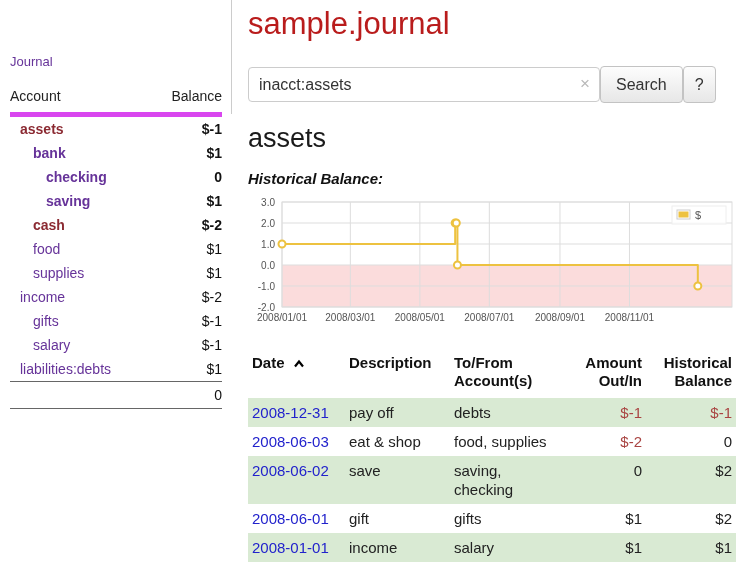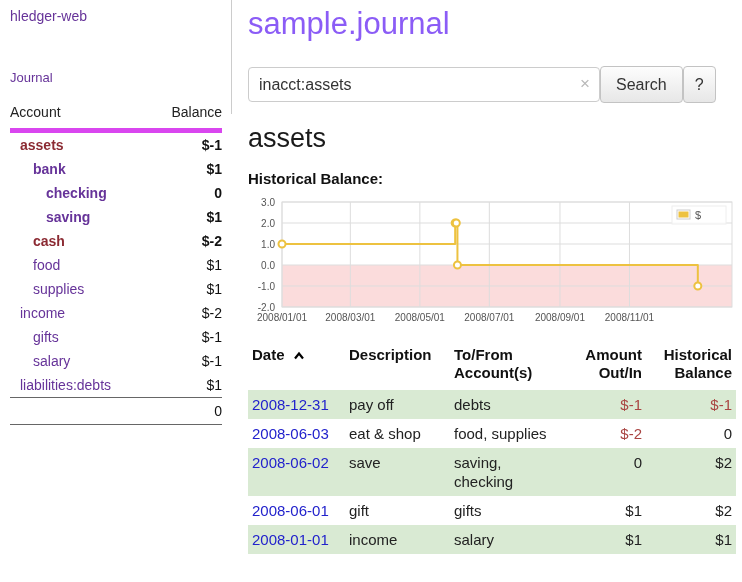--- a/index.html
+++ b/index.html
@@ -23,53 +23,52 @@
   .accounts td{padding:3px 0;line-height:18px;}
   .accounts td.bal{text-align:right;color:#111;}
   .acct{color:var(--purple);cursor:pointer;}
   .hl{font-weight:bold;}
   .neg{color:var(--neg);}
   .neg-strong{color:var(--neg-strong);}
   .accounts tr.total td{border-top:1px solid #666;border-bottom:1px solid #666;padding:4px 0;}
 
   
   .main{flex:1;padding:6px 7px 0 16px;}
-  h1.page-title{margin:0 0 24px;font-size:31px;font-weight:400;color:#8b5cf6;}
+  h1.page-title{margin:0 0 24px;font-size:31px;font-weight:400;color:#b91c1c;}
   .searchbar{display:flex;align-items:center;margin-bottom:20px;}
   .search-wrap{position:relative;width:352px;}
   .search-input{width:100%;height:35px;border:1px solid #ccc;border-radius:4px;padding:6px 30px 6px 10px;
     font-size:16px;color:#333;font-family:inherit;outline:none;}
   .clear-icon{position:absolute;right:10px;top:7px;font-size:17px;color:#b9b9b9;cursor:pointer;line-height:20px;}
   .btn{height:37px;padding:0 15px;font-size:16px;font-family:inherit;color:#333;
     background:linear-gradient(#fdfdfd,#e7e7e7);border:1px solid #c3c3c3;border-radius:4px;cursor:pointer;}
   .btn-help{padding:0 11px;}
   h2.acct-heading{margin:0 0 16px;font-size:27px;font-weight:400;color:#1a1a1a;}
-  .chart-title{font-weight:bold;font-size:15px;margin-bottom:7px;color:#111;}
+  .chart-title{font-weight:bold;font-size:15px;margin-bottom:7px;color:#111;font-style:italic;}
   #chart svg{display:block;}
 
   
-  table.register{border-collapse:collapse;font-size:15px;margin-top:12px;width:488px;table-layout:fixed;}
+  table.register{border-collapse:collapse;font-size:15px;margin-top:20px;width:488px;table-layout:fixed;}
   .register col.c-date{width:97px;} .register col.c-desc{width:105px;}
   .register col.c-acct{width:116px;} .register col.c-amt{width:80px;} .register col.c-bal{width:90px;}
   .register th{font-weight:bold;text-align:left;vertical-align:top;padding:2px 4px 8px;line-height:18px;color:#111;}
   .register th.num,.register td.num{text-align:right;}
   .register td{padding:5px 4px;vertical-align:top;line-height:19px;color:#222;}
   tr.stripe{background:var(--green);}
   .date-link{color:var(--blue);cursor:pointer;text-decoration:none;}
   td.num.neg{color:var(--neg);}
   .sort-icon{margin-left:4px;vertical-align:baseline;}
 </style>
 </head>
 <body>
 
 <div class="app">
 
   <aside class="sidebar">
     <div class="sidebar-divider"></div>
-    <div class="brand">hledger-web</div>
     <div class="journal-link">Journal</div>
 
     <table class="accounts">
       <thead>
         <tr>
           <th>Account</th>
           <th class="bal-h">Balance</th>
         </tr>
       </thead>
       <tbody id="accounts-body">

